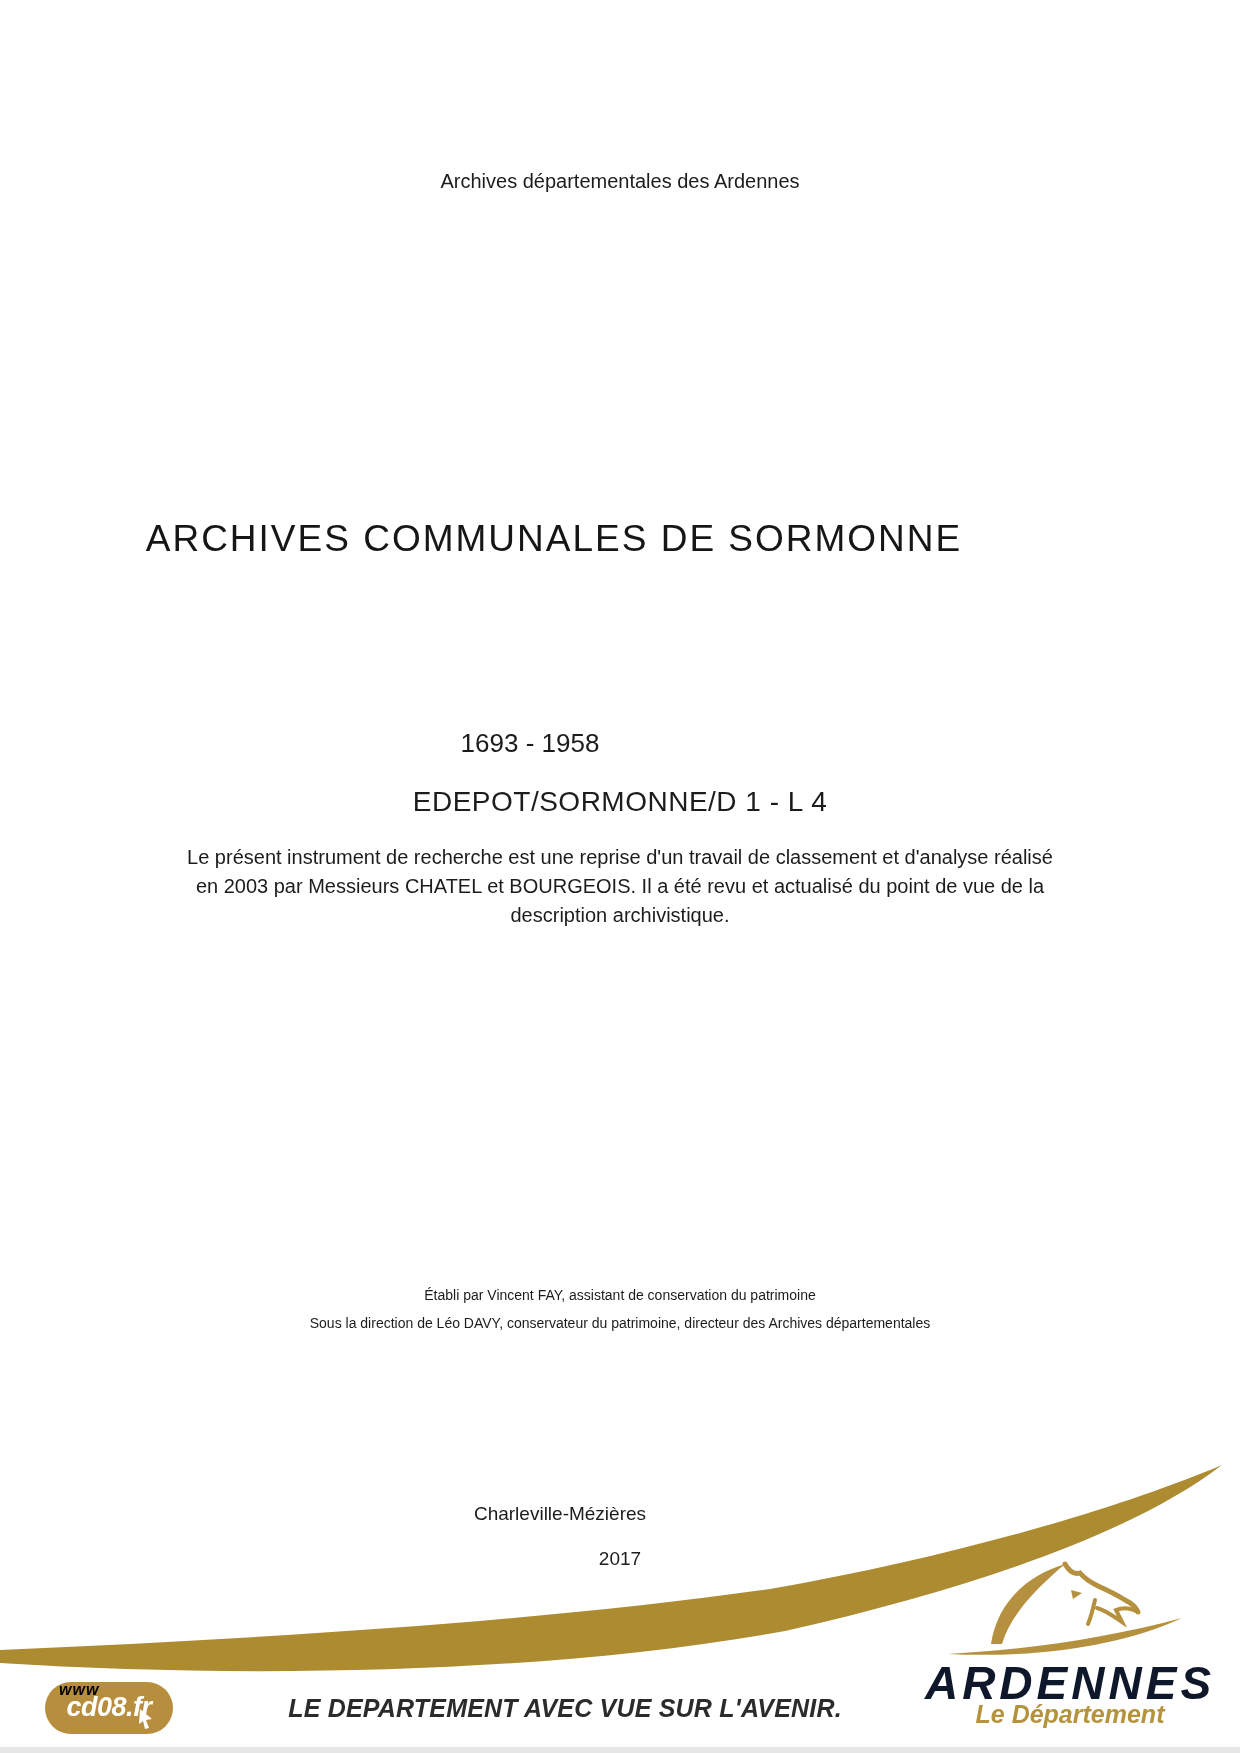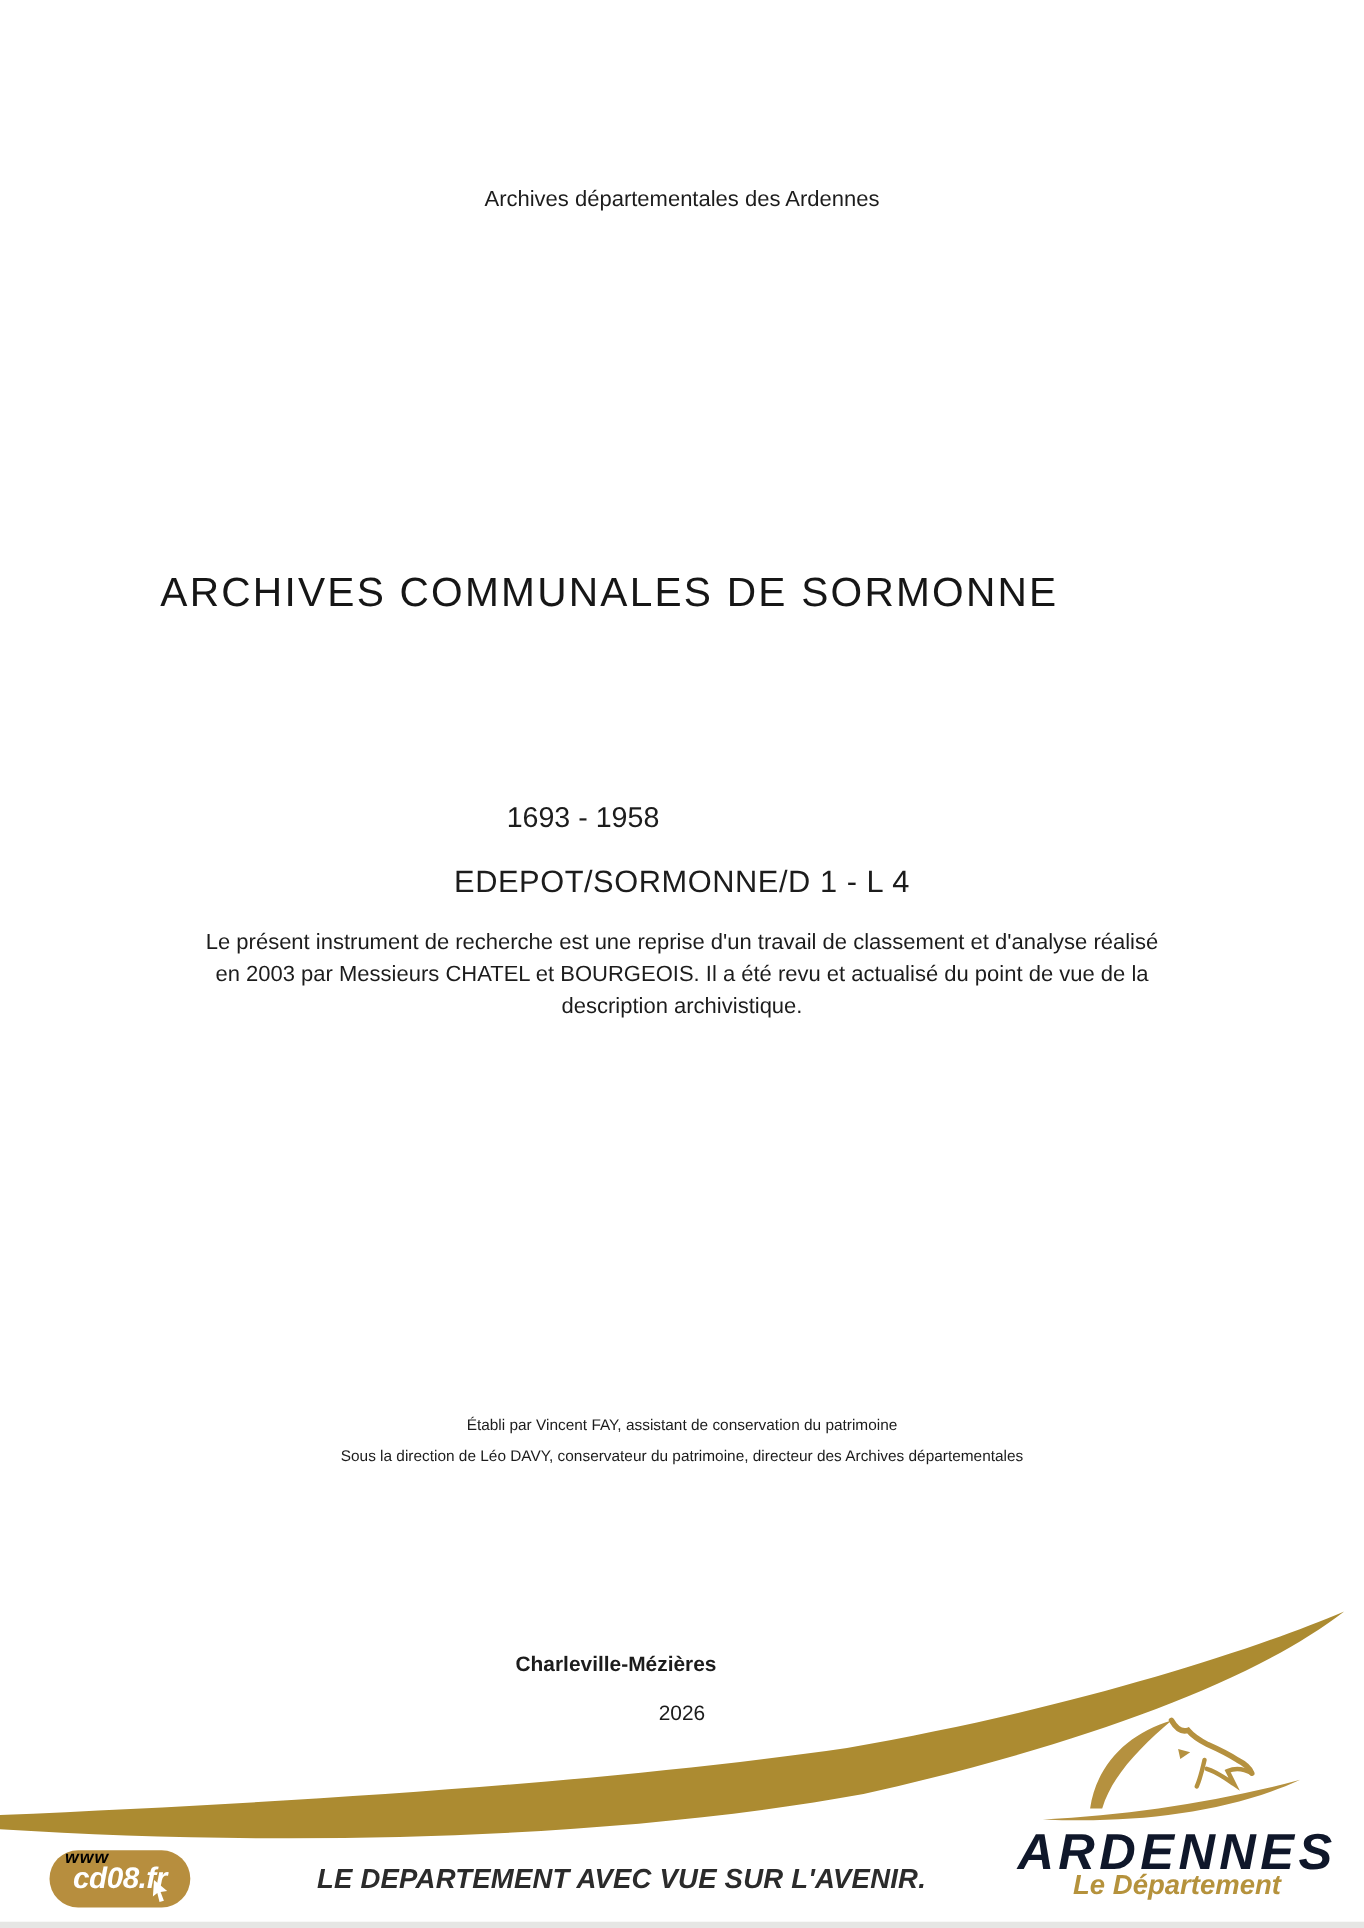--- a/index.html
+++ b/index.html
@@ -54,21 +54,20 @@
     top: 1281px; left: 180px; width: 880px;
     text-align: center;
     font-size: 14px;
     line-height: 28px;
   }
   .place {
     position: absolute;
     top: 1503px; left: 0; width: 1120px;
     text-align: center;
     font-size: 19px;
-    font-weight: bold;
   }
   .year {
     position: absolute;
     top: 1548px; left: 0; width: 1240px;
     text-align: center;
     font-size: 19px;
   }
   .swoosh-svg {
     position: absolute;
     top: 0; left: 0;
@@ -167,21 +166,21 @@
 
   <p class="intro">Le présent instrument de recherche est une reprise d'un travail de classement et d'analyse réalisé en 2003 par Messieurs CHATEL et BOURGEOIS. Il a été revu et actualisé du point de vue de la description archivistique.</p>
 
   <div class="credits">
     <div>Établi par Vincent FAY, assistant de conservation du patrimoine</div>
     <div>Sous la direction de Léo DAVY, conservateur du patrimoine, directeur des Archives départementales</div>
   </div>
 
   <div class="place">Charleville-Mézières</div>
 
-  <div class="year">2026</div>
+  <div class="year">2017</div>
 
   <svg class="swoosh-svg" viewBox="0 0 1240 1753" xmlns="http://www.w3.org/2000/svg">
     <path d="M 0,1650
              C 300,1637 560,1619 770,1589
              C 960,1556 1125,1506 1222,1465
              C 1135,1532 975,1588 785,1631
              C 555,1673 255,1679 0,1663 Z" fill="#ac8b31"></path>
   </svg>
 
   <div class="cd08">

